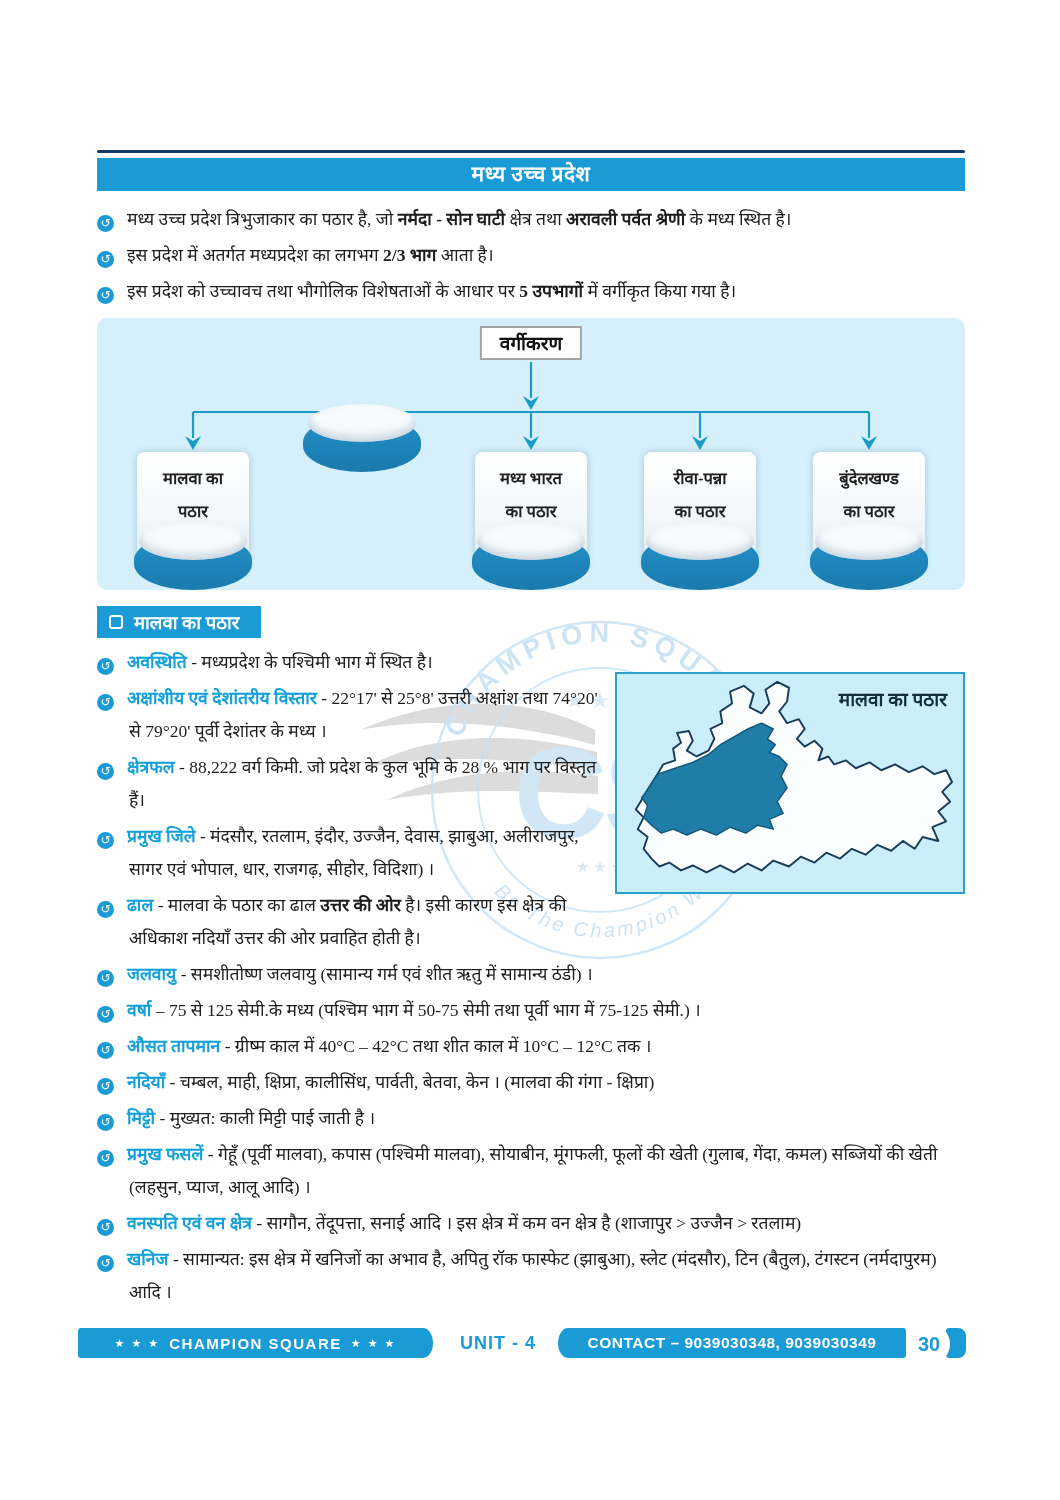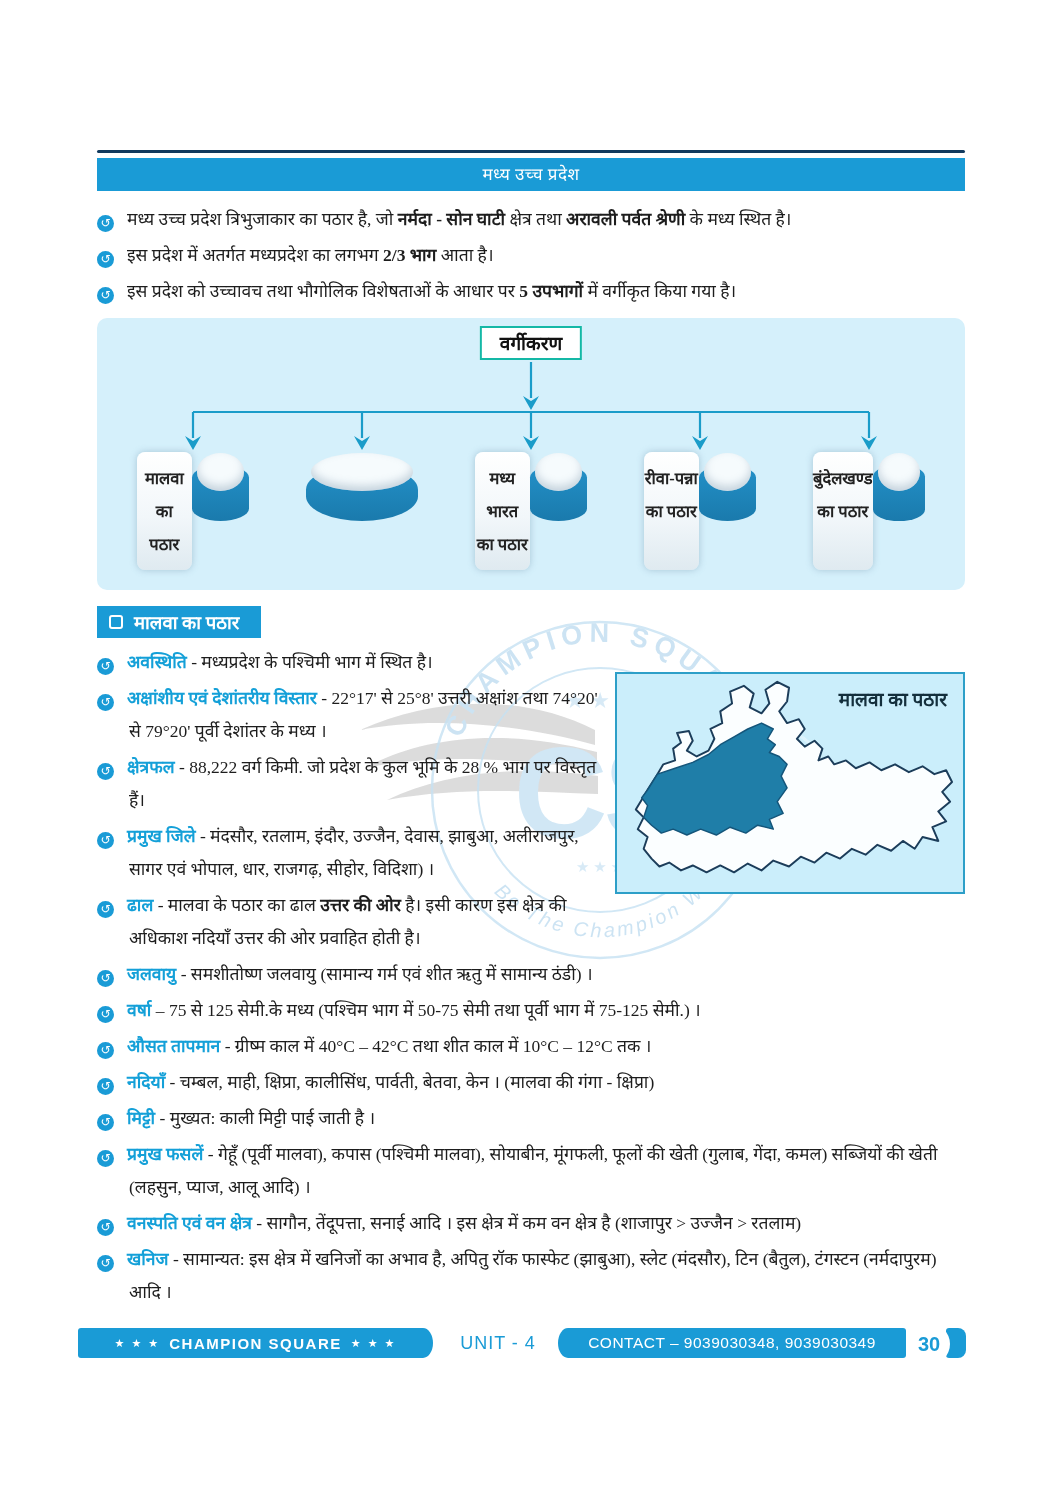--- a/index.html
+++ b/index.html
@@ -10,21 +10,21 @@
     font-family:"Liberation Serif","DejaVu Serif",serif;
     color:#1d1d1d;
   }
   
   .watermark { position:absolute; left:360px; top:580px; z-index:0; }
   
   .content { position:absolute; left:97px; top:150px; width:868px; z-index:1; }
   .top-rule { height:3px; background:#123a5e; margin-bottom:5px; border-radius:2px; }
   .title-bar {
     height:33px; line-height:33px; background:#1a9bd6; color:#fff;
-    text-align:center; font-weight:normal; font-size:17px; letter-spacing:.5px;
+    text-align:center; font-weight:bold; font-size:21px; letter-spacing:.5px;
   }
   
   .intro { list-style:none; margin-top:12px; }
   .intro li, .pt {
     font-size:17.5px; line-height:33px; padding-left:32px; text-indent:-32px;
     margin:3px 0;
   }
   .bicon {
     display:inline-block; width:17px; height:17px; border-radius:50%;
     background:#1a9bd6; color:#fff; font-size:12px; line-height:16px;
@@ -33,29 +33,29 @@
   }
   .bi { font-weight:bold; }
   .b  { font-weight:bold; }
   
   .flow-panel {
     position:relative; margin-top:10px; height:272px;
     background:#d5f0fb; border-radius:10px;
   }
   .flow-root {
     position:absolute; left:50%; top:8px; transform:translateX(-50%);
-    background:#fff; border:2px solid #14b8a6; padding:2px 18px;
+    background:#fff; border:2px solid #a3a3a3; padding:2px 18px;
     font-weight:bold; font-size:19px; color:#111; z-index:2; white-space:nowrap;
   }
   .flow-lines { position:absolute; left:0; top:0; z-index:1; }
   .flow-cols {
     position:absolute; left:40px; right:40px; top:134px;
     display:flex; justify-content:space-between; z-index:2;
   }
-  .flow-col { width:112px; display:flex; flex-direction:row; align-items:center; }
+  .flow-col { width:112px; display:flex; flex-direction:column; align-items:center; }
   .flow-card {
     width:112px; height:118px; padding-top:10px; text-align:center;
     font-size:16.5px; font-weight:bold; color:#222; line-height:33px;
     background:linear-gradient(180deg,#ffffff 0%,#f2f7fa 55%,#dfeaf0 100%);
     border-radius:8px; box-shadow:0 0 7px rgba(110,145,170,.45);
     position:relative; z-index:1;
   }
   .cyl {
     width:118px; height:56px; margin-top:-36px; position:relative; z-index:2;
     background:linear-gradient(180deg,#2391c9 0%,#1a7aac 100%);
@@ -91,26 +91,26 @@
             font-family:"Liberation Sans","DejaVu Sans",sans-serif; }
   .f-left {
     position:absolute; left:78px; top:5px; width:355px; height:30px;
     background:#1a9bd6; color:#fff; display:flex; align-items:center; justify-content:center;
     gap:9px; font-weight:bold; font-size:15px; letter-spacing:1.5px;
     border-radius:3px 10px 10px 3px / 3px 15px 15px 3px;
   }
   .f-stars { font-size:11px; letter-spacing:2px; }
   .f-unit {
     position:absolute; left:443px; top:5px; width:110px; height:30px; line-height:30px;
-    text-align:center; color:#1a9bd6; font-weight:normal; font-size:18px; letter-spacing:1px;
+    text-align:center; color:#1a9bd6; font-weight:bold; font-size:18px; letter-spacing:1px;
   }
   .f-right {
     position:absolute; left:558px; top:5px; width:348px; height:30px;
     background:#1a9bd6; color:#fff; display:flex; align-items:center; justify-content:center;
-    font-weight:normal; font-size:15.5px; letter-spacing:.5px;
+    font-weight:bold; font-size:15.5px; letter-spacing:.5px;
     border-radius:10px 3px 3px 10px / 15px 3px 3px 15px;
   }
   .f-cap {
     position:absolute; left:946px; top:5px; width:20px; height:30px;
     background:#1a9bd6; border-radius:3px 8px 8px 3px;
   }
   .f-page {
     position:absolute; left:908px; top:0; width:42px; height:42px;
     background:#fff; border-radius:50%; color:#1a9bd6; font-weight:bold; font-size:20px;
     display:flex; align-items:center; justify-content:center; z-index:2;

